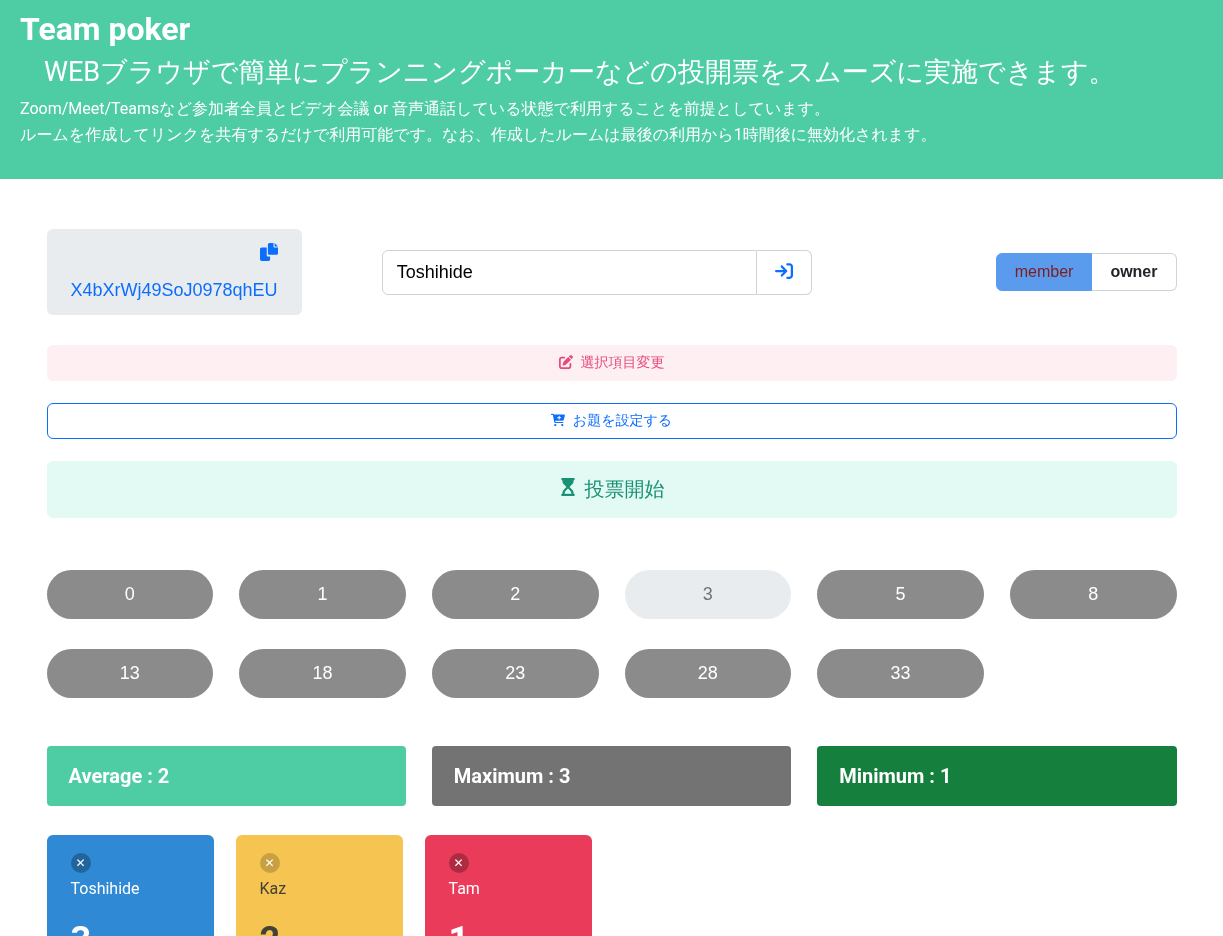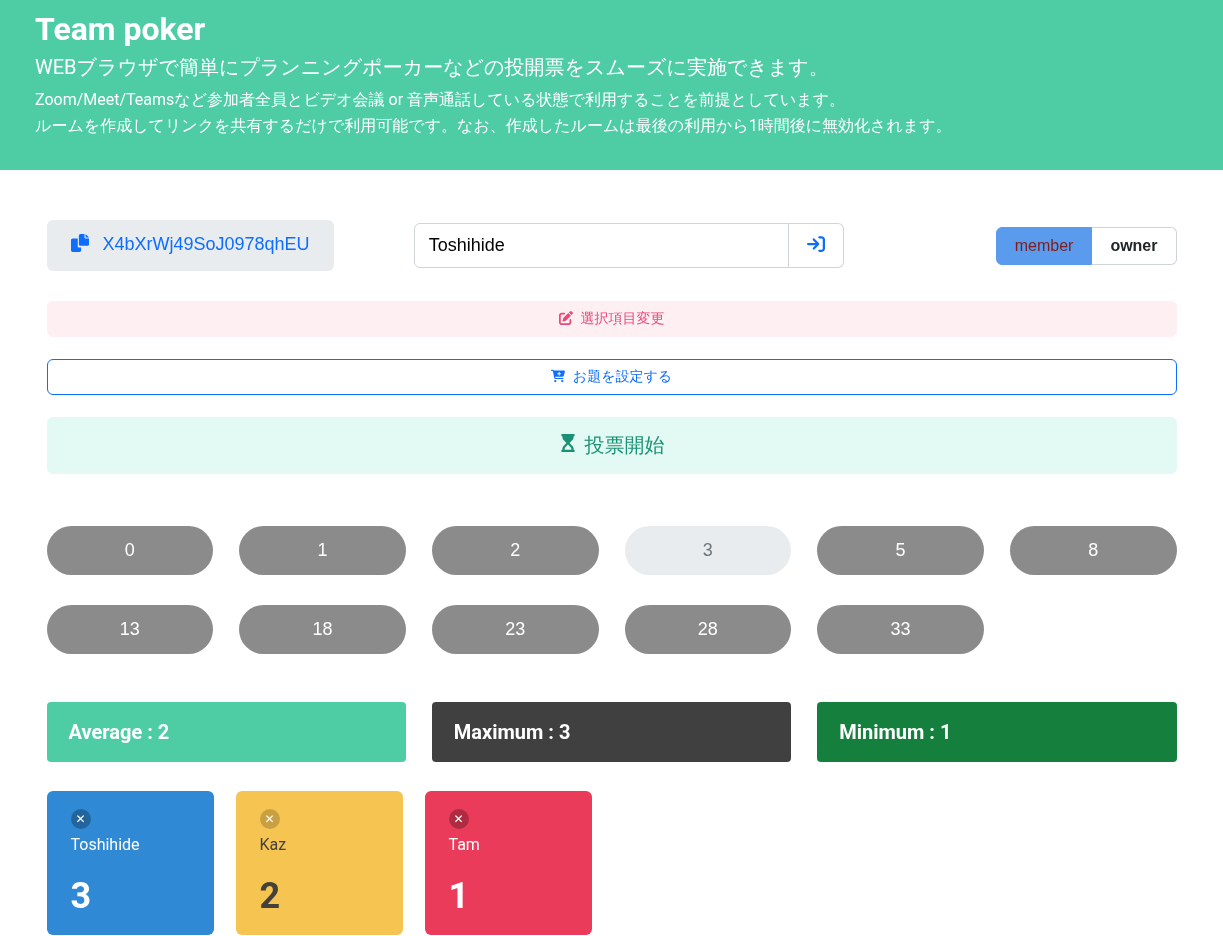--- a/index.html
+++ b/index.html
@@ -7,31 +7,32 @@
       padding: 0;
       box-sizing: border-box;
     }
     body {
       font-family: -apple-system, BlinkMacSystemFont, "Segoe UI", Roboto, "Helvetica Neue", Arial, sans-serif;
       background: #fff;
       color: #212529;
     }
     .header {
       background: #4ecca3;
-      padding: 10px 35px 32px;
+      padding: 10px 20px 32px;
       color: #fff;
     }
     .header h1 {
       font-size: 32px;
       font-weight: 700;
       margin-bottom: 6px;
     }
     .header .subtitle {
-      font-size: 20px;
+      font-size: 27px;
       margin-bottom: 6px;
+      margin-left: 24px;
     }
     .header .note {
       font-size: 16px;
       line-height: 1.6;
     }
     .container {
       max-width: 1160px;
       margin: 0 auto;
       padding: 50px 15px 40px;
     }
@@ -44,22 +45,23 @@
     .room-id-btn {
       background: #e9ecef;
       border: none;
       border-radius: 6px;
       padding: 14px 24px;
       color: #0d6efd;
       font-size: 18px;
       font-weight: 500;
       cursor: pointer;
       display: inline-flex;
-      align-items: flex-start;
+      align-items: flex-end;
       gap: 14px;
+      flex-direction: column;
     }
     .room-id-btn svg {
       width: 18px;
       height: 18px;
       fill: #0d6efd;
     }
     .name-group {
       display: flex;
       flex: 1;
       max-width: 430px;
@@ -182,21 +184,21 @@
       margin-bottom: 29px;
     }
     .stat-card {
       padding: 18px 22px;
       color: #fff;
       font-size: 20px;
       font-weight: 700;
       border-radius: 4px;
     }
     .stat-card.green { background: #4ecca3; }
-    .stat-card.blue { background: #404040; }
+    .stat-card.blue { background: #737373; }
     .stat-card.red { background: #15803d; }
     .players-row {
       display: flex;
       gap: 22px;
     }
     .player-card {
       width: 167px;
       height: 144px;
       padding: 18px 24px;
       border-radius: 6px;

